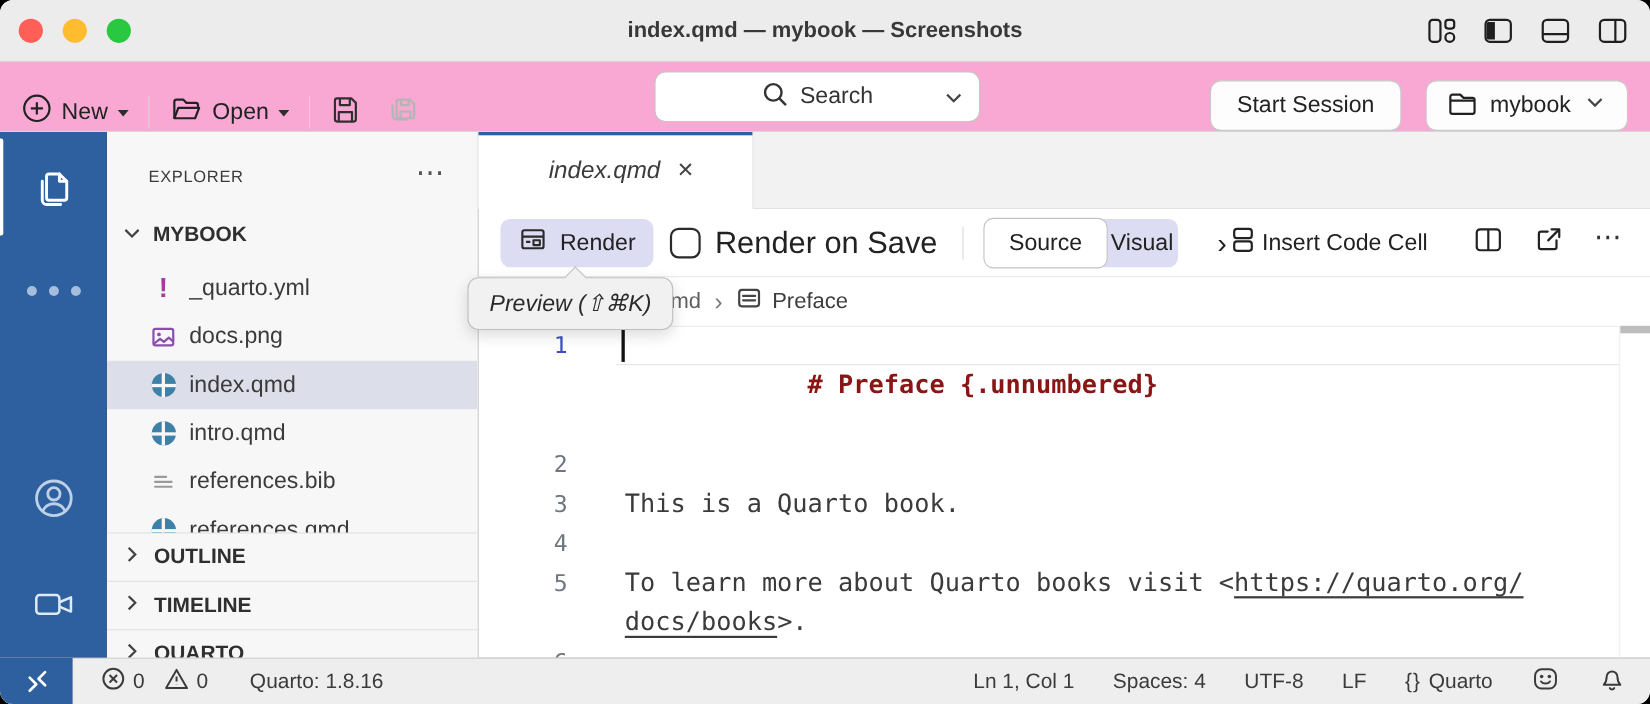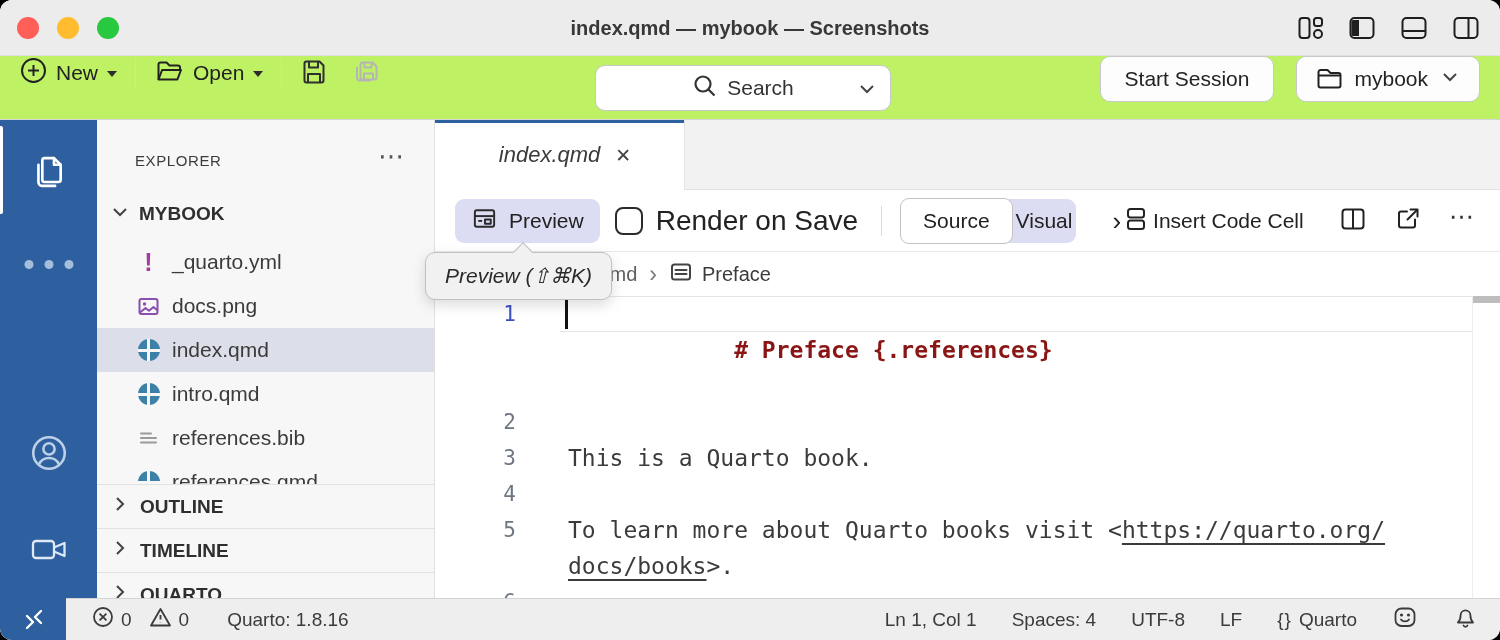--- a/index.html
+++ b/index.html
@@ -19,21 +19,21 @@
   .light{width:22px;height:22px;border-radius:50%;}
   .light.red{background:#ff5f57;}
   .light.yellow{background:#febc2e;}
   .light.green{background:#28c840;}
   .win-title{position:absolute;left:0;right:0;top:0;height:56px;display:flex;align-items:center;justify-content:center;
     font-size:20px;font-weight:600;color:#383838;pointer-events:none;}
   .win-icons{position:absolute;right:20px;top:14px;display:flex;gap:24px;align-items:center;}
   .win-icons svg{display:block;}
 
   
-  .toolbar{position:relative;height:64px;background:#bef264;border-bottom:1px solid #d6d6d6;display:flex;align-items:flex-start;padding:0 20px;}
+  .toolbar{position:relative;height:64px;background:#f9a8d4;border-bottom:1px solid #d6d6d6;display:flex;align-items:flex-end;padding:0 20px;}
   .tb-group{display:flex;align-items:center;}
   .tb-btn{display:flex;align-items:center;gap:9px;color:#222;font-size:21px;cursor:default;}
   .caret-down{width:0;height:0;border-left:5.5px solid transparent;border-right:5.5px solid transparent;border-top:6.5px solid #2c2c2c;margin-top:2px;}
   .tb-divider{width:1px;height:30px;background:#d8d8d8;margin:0 18px;}
   .searchbox{position:absolute;left:595px;top:9px;width:296px;height:46px;border:1px solid #c6c6c6;border-radius:10px;background:#fff;
     display:flex;align-items:center;justify-content:center;gap:10px;font-size:21px;color:#333;}
   .searchbox .chev{position:absolute;right:12px;top:13px;}
   .tb-right{margin-left:auto;display:flex;align-items:center;gap:22px;}
   .btn-outline{height:46px;border:1px solid #c9c9c9;border-radius:10px;background:#fdfdfd;display:flex;align-items:center;
     font-size:21px;color:#232323;padding:0 24px;gap:11px;}
@@ -371,21 +371,21 @@
       <div class="edtoolbar">
         <div class="preview-btn">
           <span>
             <svg width="27" height="27" viewBox="0 0 28 28" fill="none" stroke="#2a2a2a" stroke-width="2" stroke-linejoin="round">
               <rect x="4" y="5.5" width="20" height="17" rx="2"></rect>
               <line x1="4" y1="11.5" x2="24" y2="11.5"></line>
               <line x1="7.5" y1="16.5" x2="11.5" y2="16.5"></line>
               <rect x="14.5" y="15" width="6" height="4.5"></rect>
             </svg>
           </span>
-          <span>Preview</span>
+          <span>Render</span>
         </div>
         <div class="checkbox"></div>
         <span class="ros-label">Render on Save</span>
         <div class="ed-divider"></div>
         <div class="segment">
           <div class="seg-item selected">
             <span>Source</span>
           </div>
           <div class="seg-item">
             <span>Visual</span>
@@ -433,21 +433,21 @@
       </div>
 
       <div class="content">
         <div class="cl-stripe"></div>
         <div class="ov-ruler"></div>
         <div class="sb-thumb"></div>
 
         <div class="cline">
           <span class="lnum active">1</span>
           <span class="ccode heading">
-            <span class="cursor"></span><span># Preface {.references}</span>
+            <span class="cursor"></span><span># Preface {.unnumbered}</span>
           </span>
         </div>
         <div class="cline">
           <span class="lnum">2</span>
           <span class="ccode"></span>
         </div>
         <div class="cline">
           <span class="lnum">3</span>
           <span class="ccode">This is a Quarto book.</span>
         </div>

